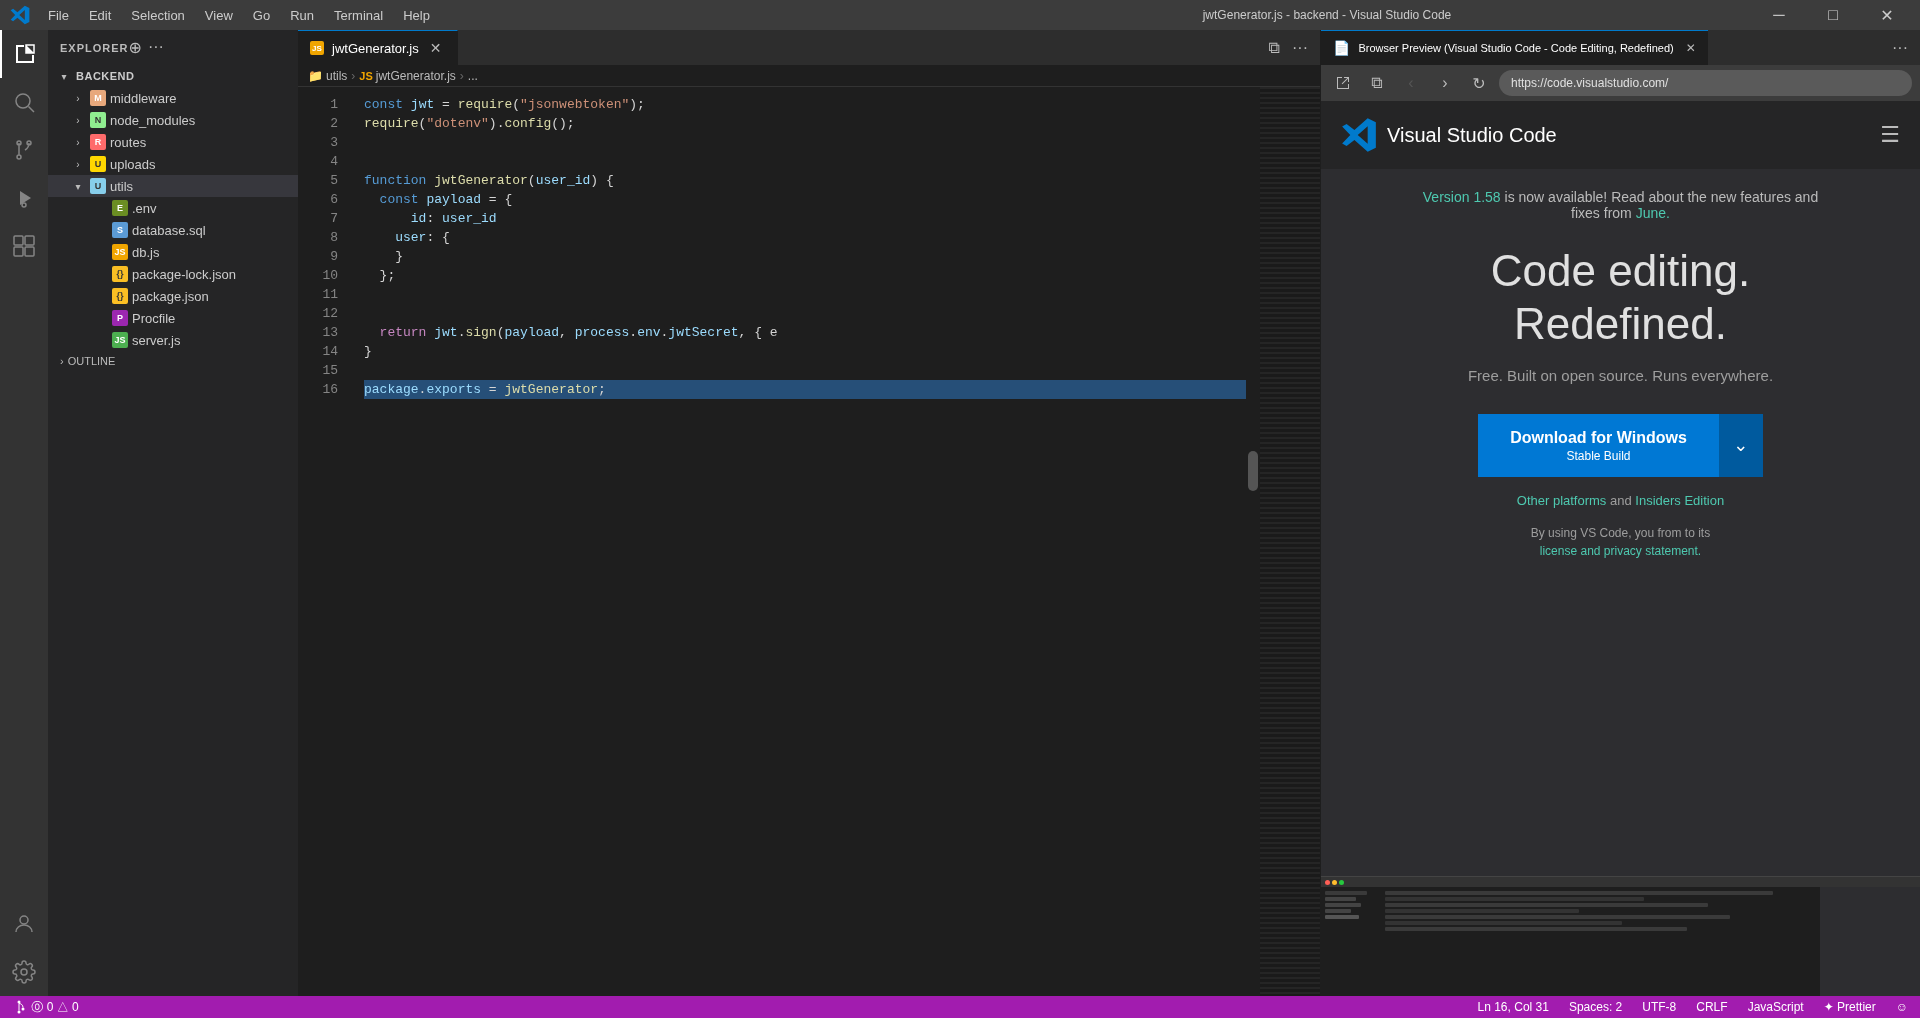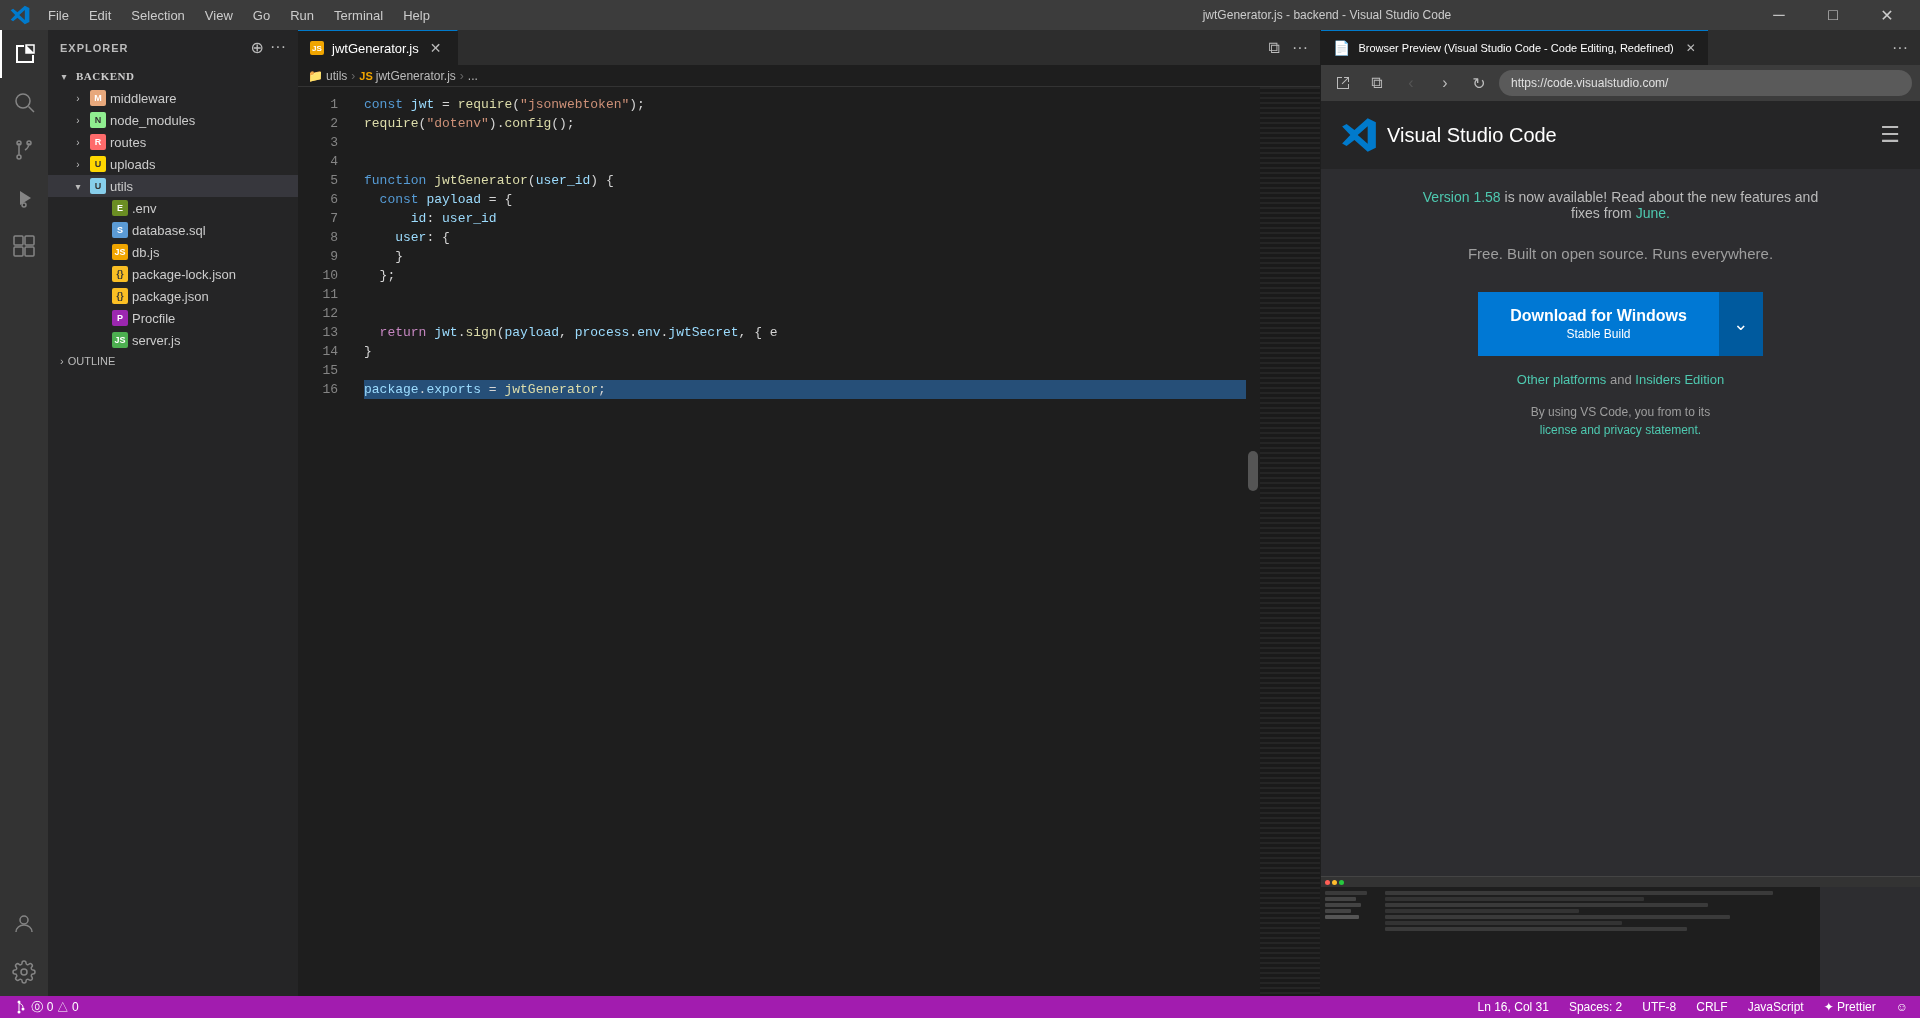--- a/index.html
+++ b/index.html
@@ -96,21 +96,21 @@
       display: flex;
       flex-direction: column;
       flex-shrink: 0;
       overflow: hidden;
     }
     .sidebar-header {
       height: 35px;
       display: flex;
       align-items: center;
       padding: 0 12px;
-      justify-content: space-between;
+      justify-content: flex-start;
     }
     .sidebar-header-title {
       color: #bbb;
       font-size: 11px;
       font-weight: 700;
       letter-spacing: 1px;
       text-transform: uppercase;
     }
     .sidebar-header-actions {
       display: flex;
@@ -659,21 +659,21 @@
       <span class="sidebar-header-title">EXPLORER</span>
       <div class="sidebar-header-actions">
         <span title="New File">⊕</span>
         <span title="More Actions">···</span>
       </div>
     </div>
     <div class="sidebar-content">
 
       <div class="tree-item">
         <span class="arrow">▾</span>
-        <span style="font-weight:bold;color:#ccc;font-size:11px;letter-spacing:0.5px;font-family:Liberation Serif, serif;">BACKEND</span>
+        <span style="font-weight:bold;color:#ccc;font-size:11px;letter-spacing:0.5px;">BACKEND</span>
       </div>
 
       <div class="tree-item indent1">
         <span class="arrow">›</span>
         <span class="file-icon icon-middleware">M</span>
         <span>middleware</span>
       </div>
 
       <div class="tree-item indent1">
         <span class="arrow">›</span>
@@ -871,20 +871,24 @@
         </div>
 
         <div class="website-body">
 
           <div class="version-banner">
             <span style="color:#4ec9b0;cursor:pointer;">Version 1.58</span>
             <span> is now available! Read about the new features and<br>fixes from </span>
             <span style="color:#4ec9b0;cursor:pointer;">June.</span>
           </div>
 
+          <div class="hero-title">
+            <span>Code editing.</span><br>
+            <span>Redefined.</span>
+          </div>
 
           <div class="hero-subtitle">Free. Built on open source. Runs everywhere.</div>
 
           <div class="download-area">
             <button class="download-btn-main">
               <span>Download for Windows</span>
               <span class="subtitle">Stable Build</span>
             </button>
             <button class="download-btn-arrow">
               <span>⌄</span>

